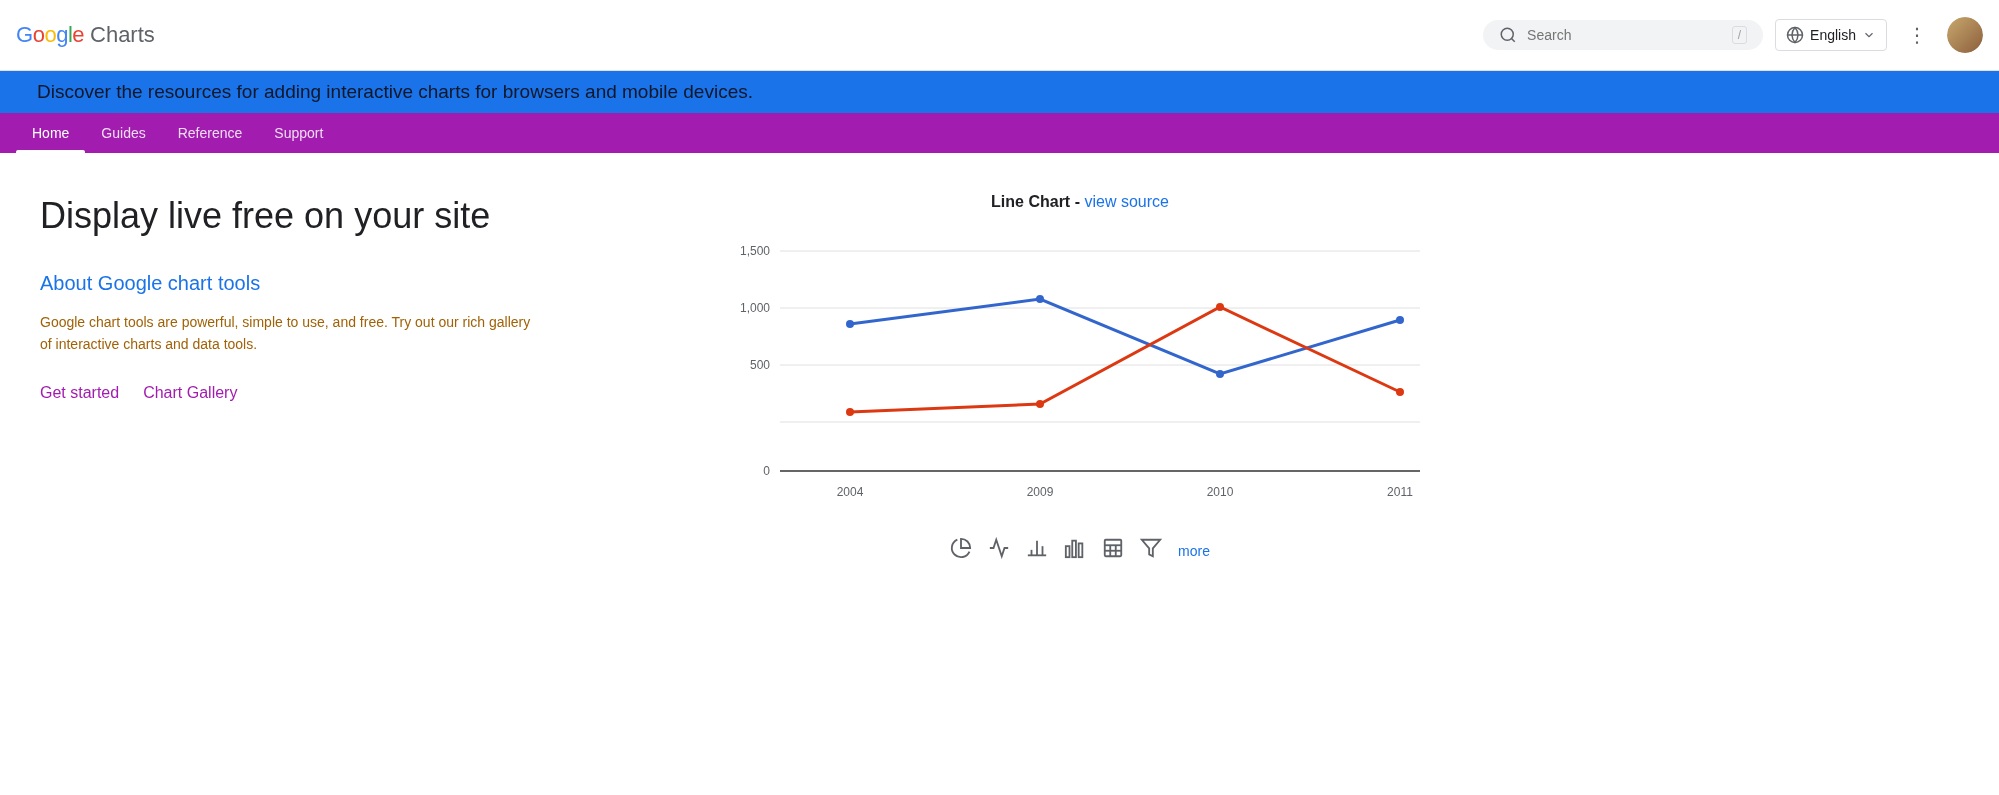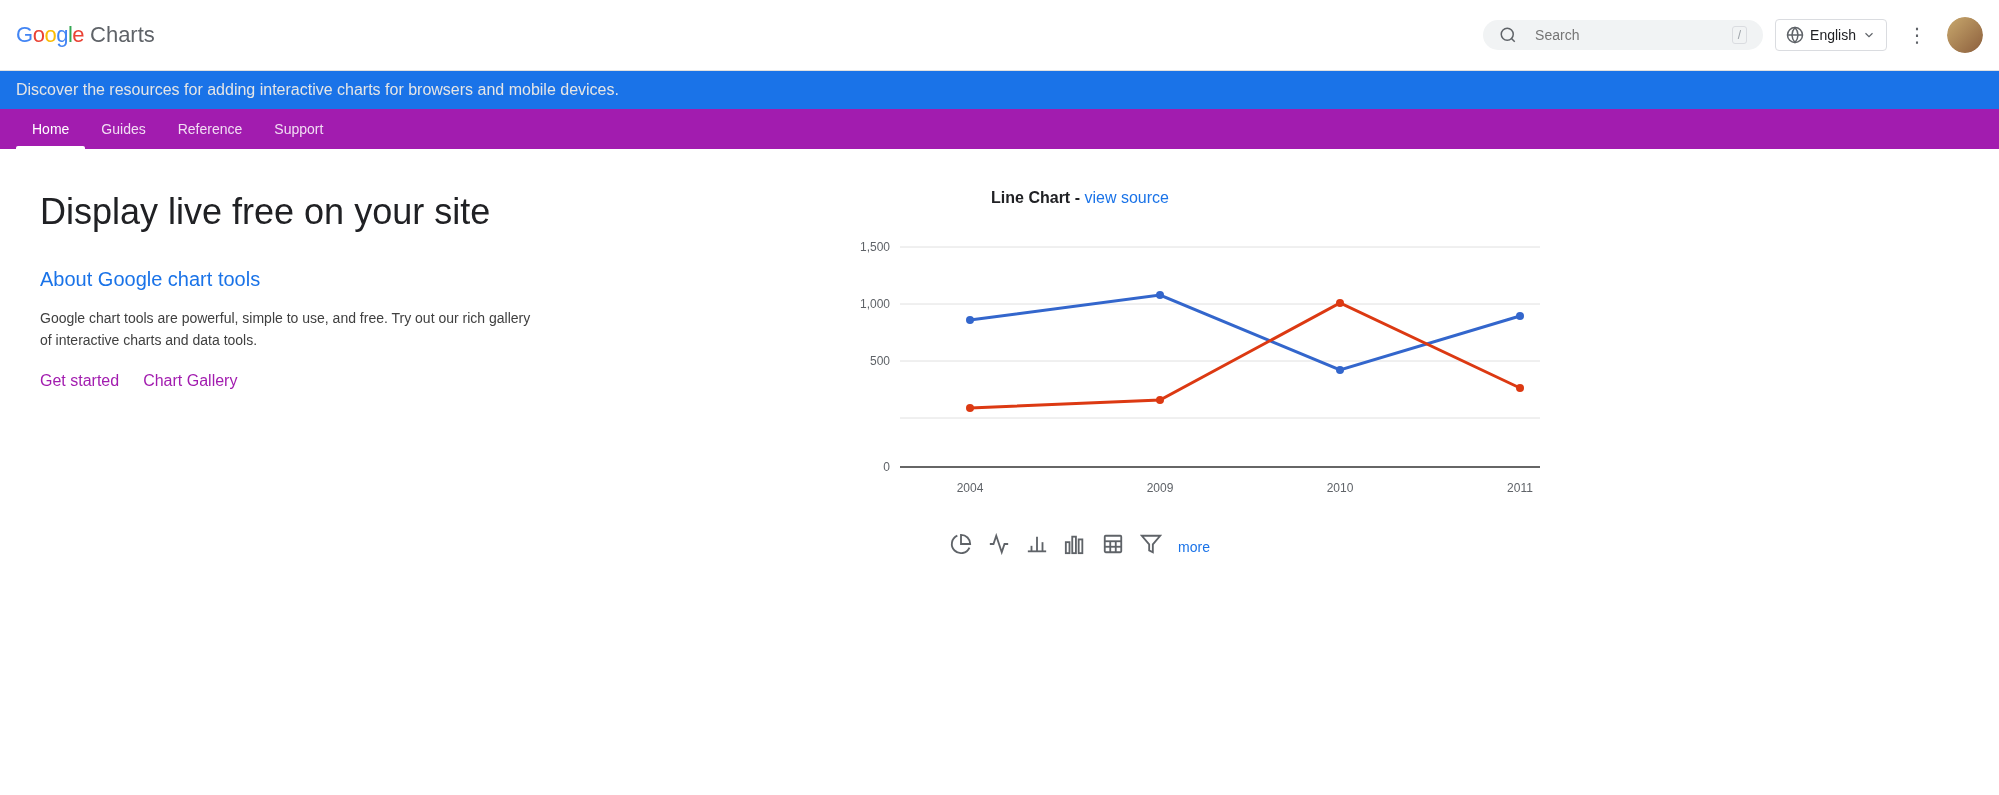--- a/index.html
+++ b/index.html
@@ -53,21 +53,20 @@
       width: 280px;
       gap: 10px;
     }
     .search-bar input {
       border: none;
       background: transparent;
       outline: none;
       font-size: 14px;
       color: #202124;
       flex: 1;
-      margin-left: 8px;
     }
     .search-slash {
       font-size: 12px;
       color: #9aa0a6;
       border: 1px solid #dadce0;
       border-radius: 3px;
       padding: 1px 5px;
     }
     .lang-btn {
       display: flex;
@@ -103,23 +102,23 @@
     .avatar-img {
       width: 36px;
       height: 36px;
       border-radius: 50%;
       background: linear-gradient(135deg, #c9a96e, #8b5e3c);
     }
 
     
     .blue-banner {
       background: #1a73e8;
-      color: #e5e5e5;
-      padding: 10px 16px;
-      font-size: 16px;
+      color: #0f172a;
+      padding: 10px 37px;
+      font-size: 19px;
     }
 
     
     .nav-bar {
       background: #a21caf;
       display: flex;
       align-items: flex-end;
       padding: 0 16px;
     }
     .nav-item {
@@ -165,23 +164,23 @@
     }
     .section-title {
       font-size: 20px;
       font-weight: 400;
       color: #1a73e8;
       margin-bottom: 16px;
       cursor: pointer;
     }
     .section-desc {
       font-size: 14px;
-      color: #404040;
+      color: #a16207;
       line-height: 1.6;
-      margin-bottom: 20px;
+      margin-bottom: 28px;
     }
     .links-row {
       display: flex;
       gap: 24px;
     }
     .link-item {
       font-size: 16px;
       color: #a21caf;
       cursor: pointer;
       text-decoration: none;
@@ -284,21 +283,21 @@
       <a class="link-item">Get started</a>
       <a class="link-item">Chart Gallery</a>
     </div>
   </div>
 
   <div class="right-panel">
     <div class="chart-title">
       <span>Line Chart - </span><a>view source</a>
     </div>
 
-    <div style="display:flex;justify-content:flex-end;">
+    <div style="display:flex;justify-content:center;">
       <svg width="720" height="290" viewBox="0 0 720 290">
 
         <line x1="60" y1="20" x2="700" y2="20" stroke="#e0e0e0" stroke-width="1"></line>
         <line x1="60" y1="77" x2="700" y2="77" stroke="#e0e0e0" stroke-width="1"></line>
         <line x1="60" y1="134" x2="700" y2="134" stroke="#e0e0e0" stroke-width="1"></line>
         <line x1="60" y1="191" x2="700" y2="191" stroke="#e0e0e0" stroke-width="1"></line>
         <line x1="60" y1="240" x2="700" y2="240" stroke="#333" stroke-width="1.5"></line>
 
         <text x="50" y="24" text-anchor="end" font-size="12" fill="#5f6368">1,500</text>
         <text x="50" y="81" text-anchor="end" font-size="12" fill="#5f6368">1,000</text>

